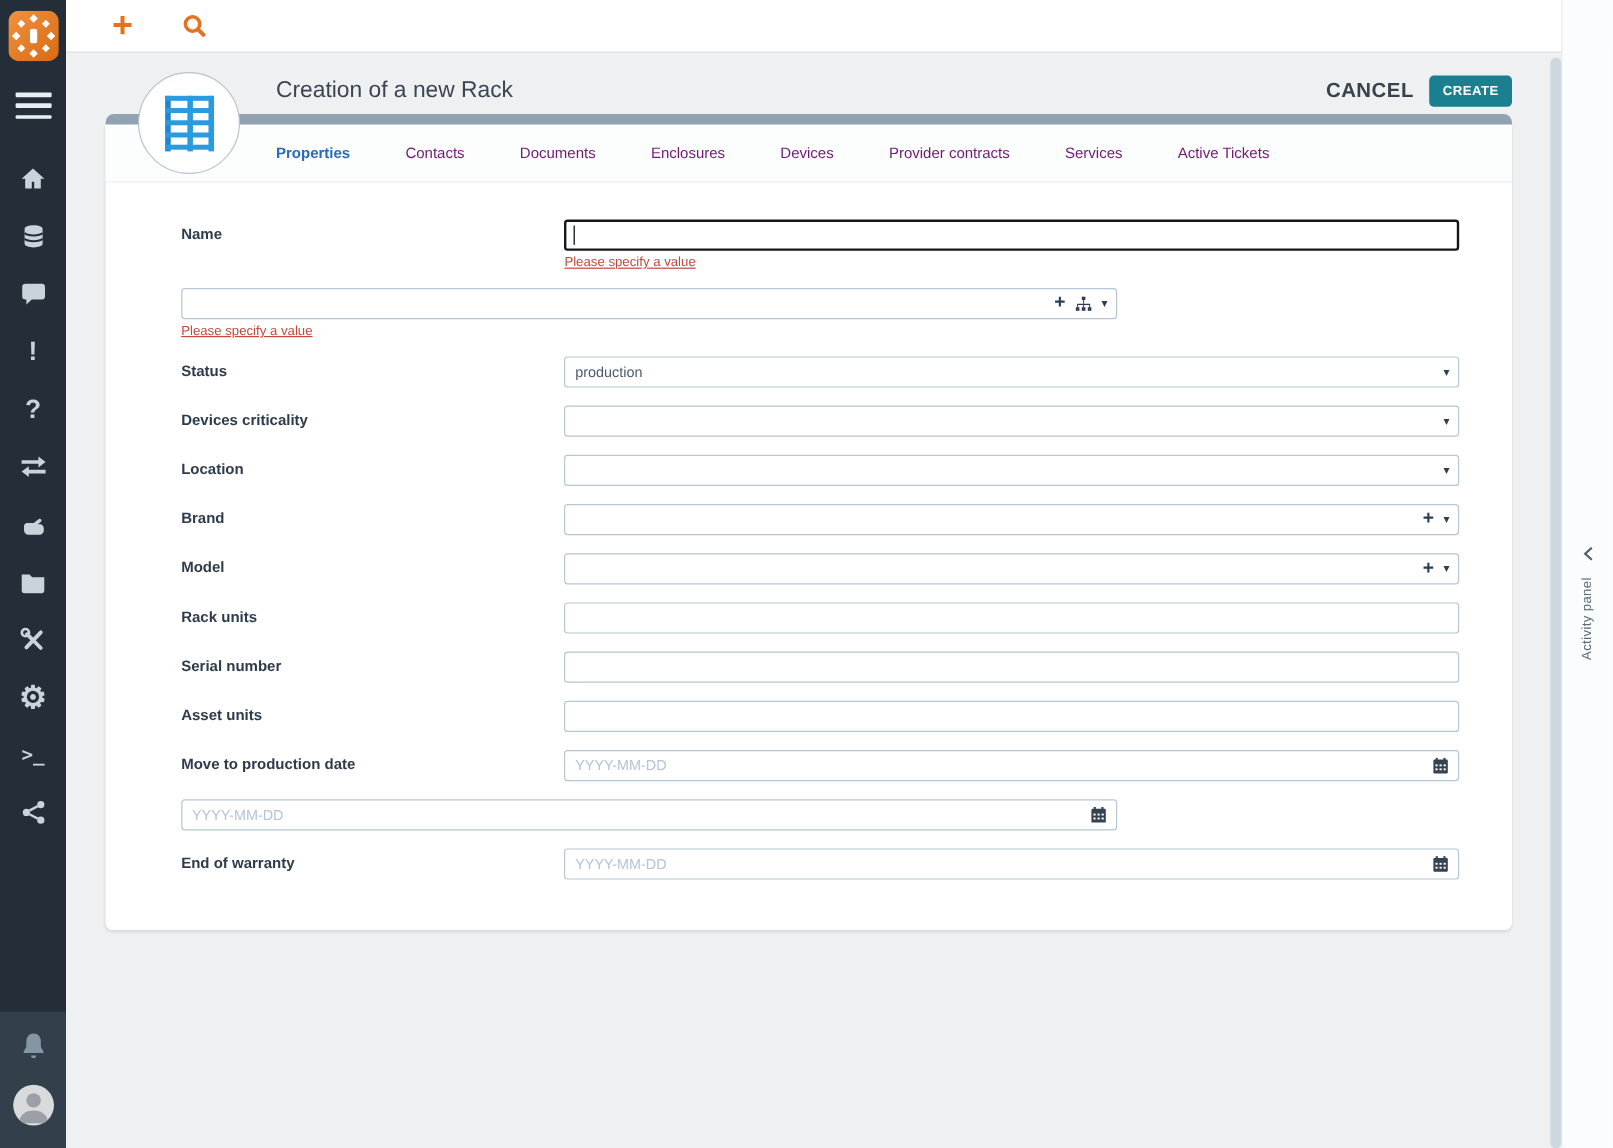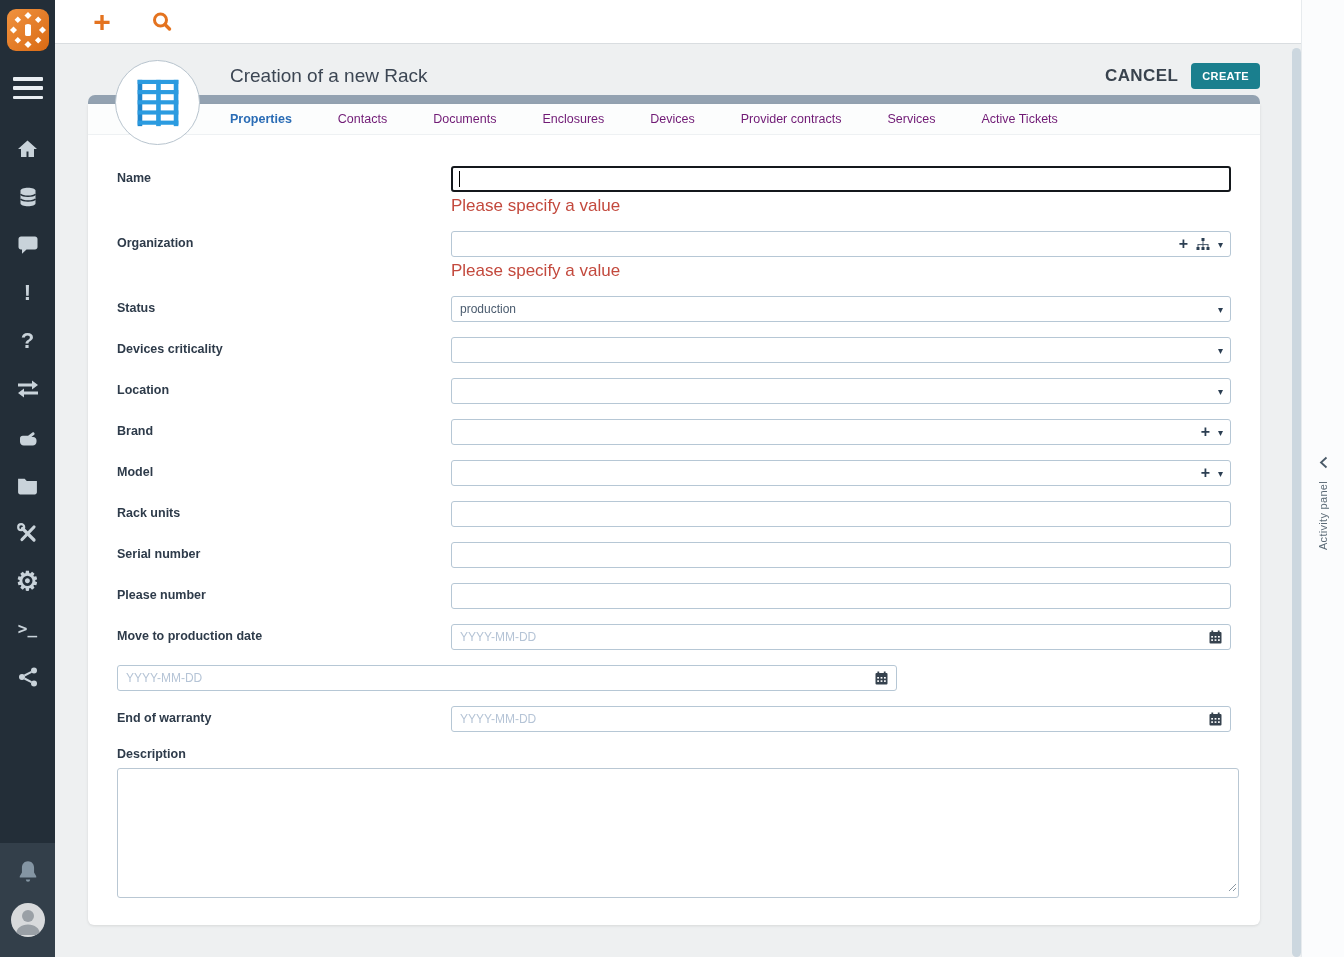--- a/index.html
+++ b/index.html
@@ -68,43 +68,43 @@
     border:none; border-radius:4px; padding:7px 11px; cursor:pointer; font-family:inherit;
   }
   .accent-bar { height:9px; background:#93a2b1; border-radius:7px 7px 0 0; }
   .card-body { background:#fff; border-radius:0 0 6px 6px; box-shadow:0 1px 3px rgba(0,0,0,.10); }
   .obj-circle {
     position:absolute; left:27px; top:4px; width:85px; height:85px; border-radius:50%;
     background:#fff; border:1px solid #b8c4ce; z-index:6;
     display:flex; align-items:center; justify-content:center;
   }
   
-  .tabs { height:31px; display:flex; align-items:center; padding-left:142px; background:#fcfdfd; border-bottom:1px solid #eef1f3; }
+  .tabs { height:48px; display:flex; align-items:center; padding-left:142px; background:#fcfdfd; border-bottom:1px solid #eef1f3; }
   .tab { font-size:12.5px; color:#701a75; margin-right:46px; cursor:pointer; white-space:nowrap; }
   .tab.active { color:var(--tab-active,#2a6cb5); font-weight:bold; }
   
-  .form { padding:31px 21px 27px 29px; }
+  .form { padding:31px 44px 27px 29px;margin-left:34px; }
   .row { display:flex; margin-bottom:15px; }
   .flabel { width:334px; font-size:12.5px; font-weight:600; color:#2e3b4a; padding-top:5px; }
   .control { width:780px; position:relative; }
   .tbox {
     width:100%; height:26px; border:1px solid #b6c7d5; border-radius:3px; background:#fff;
     font-family:inherit; font-size:12px; color:#44566a; padding:0 8px; outline:none;
     display:block;
   }
   input.tbox.focused { border:2px solid #14181c; }
   .cursor-bar { position:absolute; left:8px; top:5px; width:1px; height:16px; background:#000; }
   .selectbox { display:flex; align-items:center; cursor:pointer; }
   .selectbox .val { flex:1; font-size:12px; color:#4a5b6e; }
   .iconset { position:absolute; right:8px; top:0; height:26px; display:flex; align-items:center; gap:8px; }
   .plus-ic { font-size:16px; font-weight:bold; color:#2b3e52; line-height:1; cursor:pointer; }
   .caret-ic { font-size:10px; color:#2b3e52; cursor:pointer; }
   input.date::placeholder { color:#b5c4d6; }
   .cal-ic { position:absolute; right:9px; top:6px; cursor:pointer; }
-  .error { font-size:17px; color:var(--error-red,#c3493d); margin-top:4px; }
+  .error { font-size:11px; color:var(--error-red,#c3493d); margin-top:4px;text-decoration:underline; }
   
   .desc-row { margin-top:0; }
   .desc-label { font-size:12.5px; font-weight:600; color:#2e3b4a; margin-bottom:7px; }
   .desc-wrap { position:relative; }
   textarea.desc {
     width:100%; height:130px; border:1px solid #b9c7d3; border-radius:3px; resize:none;
     font-family:inherit; font-size:12px; color:#44566a; padding:6px 8px; outline:none; display:block;
   }
   .resize-grip { position:absolute; right:2px; bottom:2px; }
 </style>
@@ -283,21 +283,20 @@
     <div class="form" id="form">
         <div class="row">
           <div class="flabel">Name</div>
           <div class="control">
             <input class="tbox focused" style="">
             <span class="cursor-bar"></span>
             <div class="error">Please specify a value</div>
           </div>
         </div>
         <div class="row">
-          <div class="flabel">Organization</div>
           <div class="control">
             <div class="tbox selectbox">
               <span class="val"></span>
               <span class="iconset">
                 <span class="plus-ic">+</span>
                 <svg width="14" height="13" viewBox="0 0 14 13">
                   <g fill="#2b3e52">
                     <rect x="5.5" y="0" width="3" height="3"></rect>
                     <rect x="0.5" y="9" width="3" height="3"></rect>
                     <rect x="5.5" y="9" width="3" height="3"></rect>
@@ -375,21 +374,21 @@
             <input class="tbox" style="">
           </div>
         </div>
         <div class="row">
           <div class="flabel">Serial number</div>
           <div class="control">
             <input class="tbox" style="">
           </div>
         </div>
         <div class="row">
-          <div class="flabel">Please number</div>
+          <div class="flabel">Asset units</div>
           <div class="control">
             <input class="tbox" style="">
           </div>
         </div>
         <div class="row">
           <div class="flabel">Move to production date</div>
           <div class="control">
             <input class="tbox date" placeholder="YYYY-MM-DD" style="">
             <span class="cal-ic"><svg width="13" height="14" viewBox="0 0 13 14">
                 <g fill="#36424e">
@@ -442,27 +441,15 @@
                   <rect x="2.2" y="6" width="1.8" height="1.6"></rect>
                   <rect x="5.6" y="6" width="1.8" height="1.6"></rect>
                   <rect x="9" y="6" width="1.8" height="1.6"></rect>
                   <rect x="2.2" y="9.3" width="1.8" height="1.6"></rect>
                   <rect x="5.6" y="9.3" width="1.8" height="1.6"></rect>
                   <rect x="9" y="9.3" width="1.8" height="1.6"></rect>
                 </g>
               </svg></span>
           </div>
         </div>
-        <div class="desc-row">
-          <div class="desc-label">Description</div>
-          <div class="desc-wrap">
-            <textarea class="desc" style=""></textarea>
-            <span class="resize-grip"><svg width="10" height="10" viewBox="0 0 10 10">
-                <g stroke="#8a97a2" stroke-width="1">
-                  <line x1="2" y1="9" x2="9" y2="2"></line>
-                  <line x1="6" y1="9" x2="9" y2="6"></line>
-                </g>
-              </svg></span>
-          </div>
-        </div>
       </div>
   </div>
 </div>
 
 </body></html>

